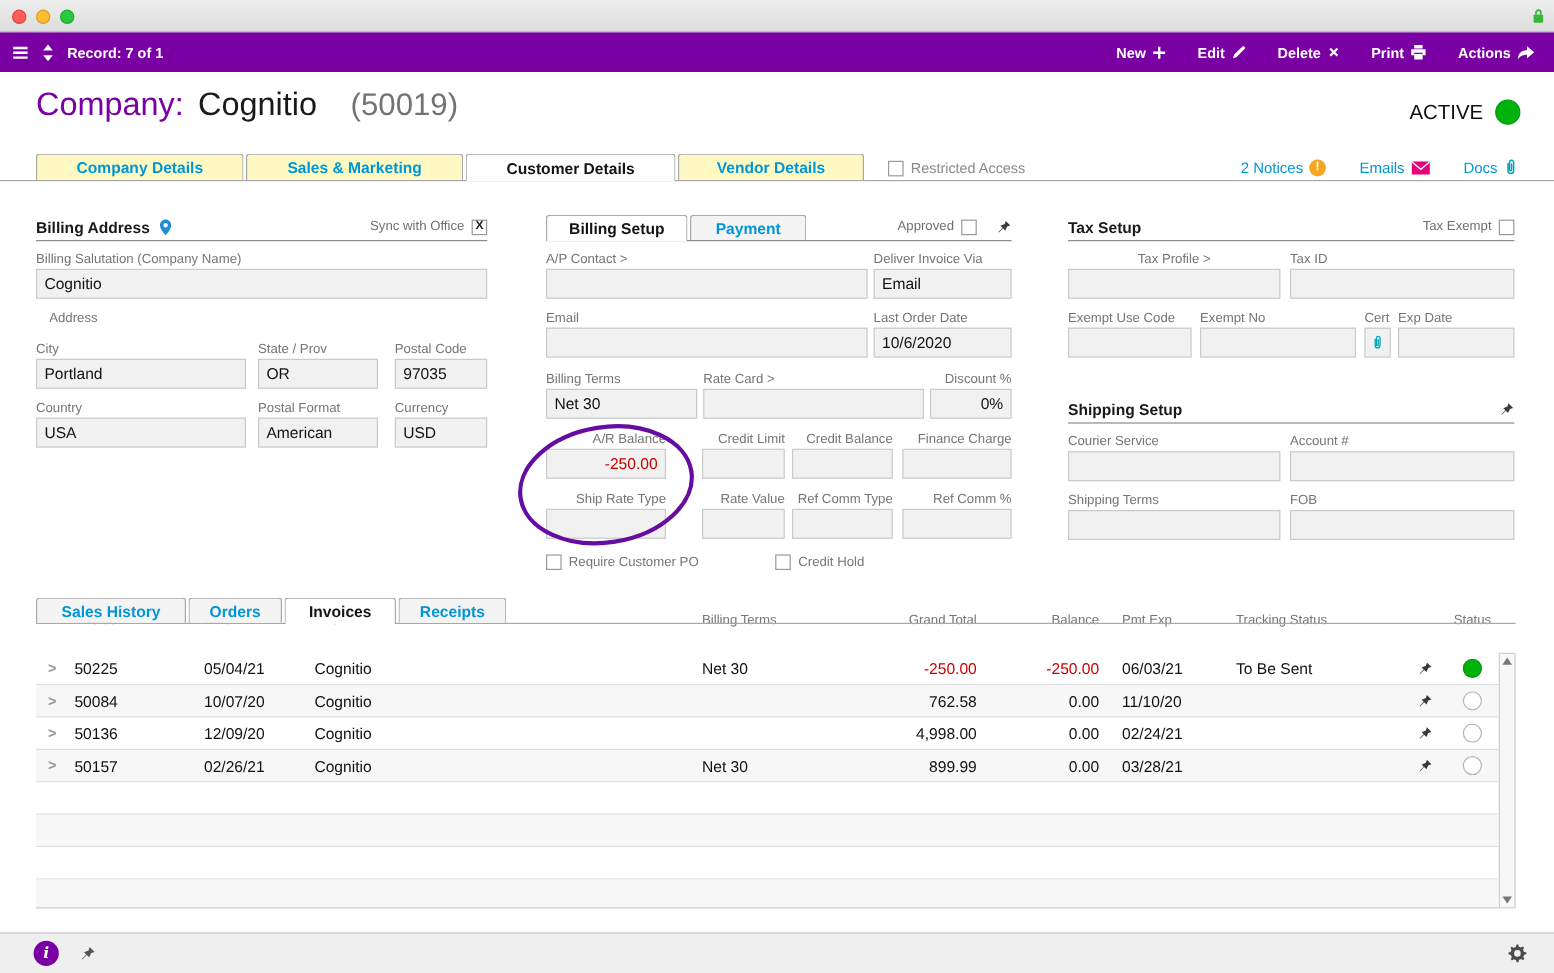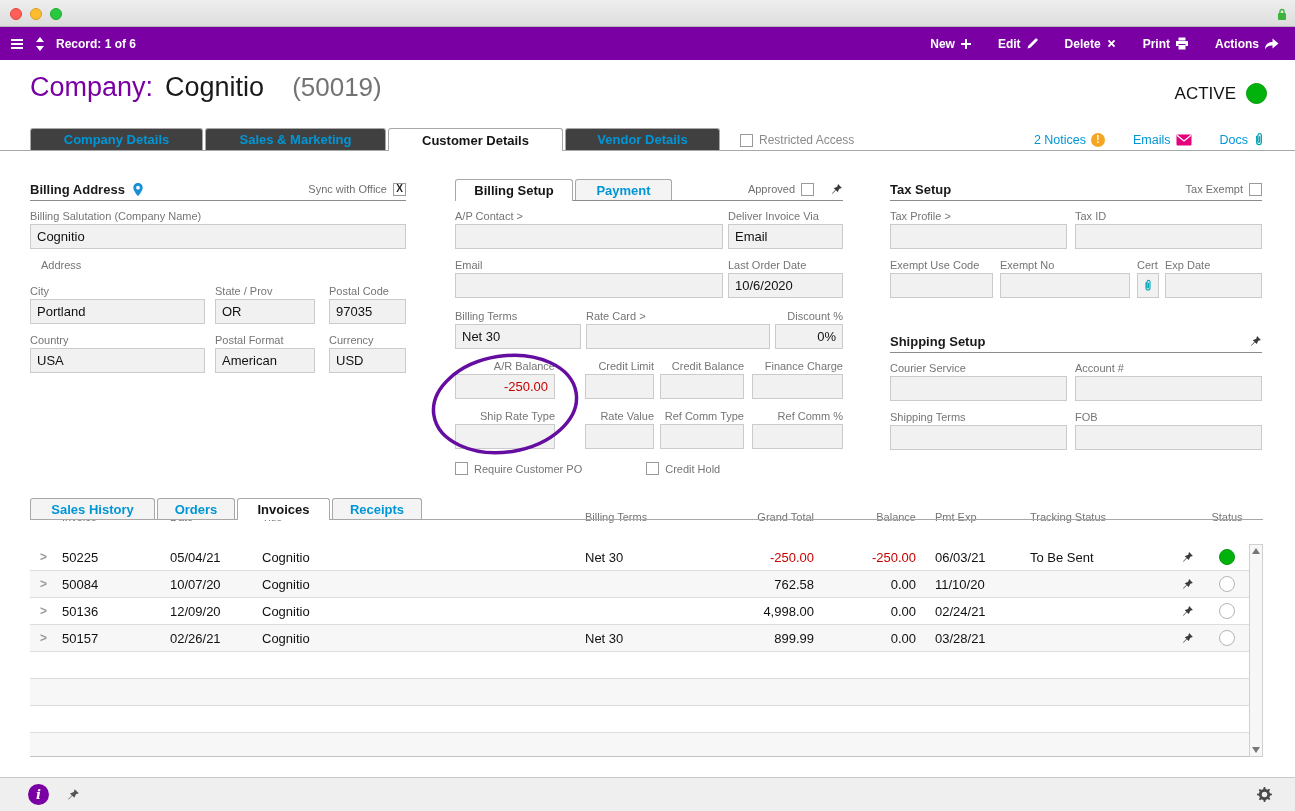--- a/index.html
+++ b/index.html
@@ -32,21 +32,21 @@
   .pt-name { font-size:27px; color:#1A1A1A; margin-left:12px; }
   .pt-num { font-size:26px; color:#737373; margin-left:28px; }
   .status-wrap { position:absolute; right:28px; top:83px; display:flex; align-items:center; gap:10px; }
   .status-text { font-size:17px; color:#111; }
   .status-dot { width:21px; height:21px; border-radius:50%; background:#00B20B; border:1px solid #009A09; }
 
   
   .tab-line { position:absolute; left:0; right:0; top:150px; height:1px; background:#A8A8A8; z-index:1; }
   .main-tabs { position:absolute; left:30px; top:128px; display:flex; gap:2px; z-index:2; }
   .tab { height:22px; border:1px solid #A8A8A8; border-bottom:none; border-radius:3px 3px 0 0;
-    background:#404040; display:flex; align-items:center; justify-content:center;
+    background:#fef9c3; display:flex; align-items:center; justify-content:center;
     font-size:13px; font-weight:bold; color:#0096D6; }
   .tab.active { background:#fff; color:#141414; height:23px; }
   .restricted { position:absolute; left:740px; top:133px; display:flex; align-items:center; gap:6px;
     z-index:2; font-size:12px; color:#8A8A8A; }
   .top-links { position:absolute; right:30px; top:132px; display:flex; gap:28px; z-index:2; align-items:center; }
   .top-link { display:flex; align-items:center; gap:5px; font-size:12.5px; color:#0096D6; }
   .notice-dot { width:14px; height:14px; border-radius:50%; background:#F5A623; color:#fff;
     font-size:10px; font-weight:bold; display:flex; align-items:center; justify-content:center; }
   .notice-dot::after { content:"!"; }
 
@@ -141,21 +141,21 @@
       <svg width="14" height="12" viewBox="0 0 14 12">
           <path d="M1 1h12v2H1zM1 5h12v2H1zM1 9h12v2H1z" fill="#fff"></path>
         </svg>
     </span>
     <span style="display:flex;">
       <svg width="10" height="16" viewBox="0 0 10 16">
           <path d="M5 1 L9 6 H1 Z" fill="#fff"></path>
           <path d="M5 15 L1 10 H9 Z" fill="#fff"></path>
         </svg>
     </span>
-    <span class="record-text">Record: 1 of 6</span>
+    <span class="record-text">Record: 7 of 1</span>
   </div>
   <div class="tool-right">
     <span class="tool-btn">
       <span>New</span>
       <svg width="12" height="12" viewBox="0 0 12 12">
           <path d="M5 1h2v4h4v2H7v4H5V7H1V5h4z" fill="#fff"></path>
         </svg>
     </span>
     <span class="tool-btn">
       <span>Edit</span>
@@ -358,21 +358,21 @@
 <div class="col col-right">
   <div class="sect-head">
     <span class="sect-title">Tax Setup</span>
     <span class="sect-right">
       <span>Tax Exempt</span>
       <span class="cb"></span>
     </span>
   </div>
 
   <div class="lrow">
-    <span class="flabel" style="width:177px;">Tax Profile &gt;</span>
+    <span class="flabel" style="width:177px;text-align:center;">Tax Profile &gt;</span>
     <span class="flabel" style="width:187px;margin-left:8px;">Tax ID</span>
   </div>
   <div class="frow">
     <div class="field" style="width:177px;"></div>
     <div class="field" style="width:187px;margin-left:8px;"></div>
   </div>
 
   <div class="lrow" style="margin-top:10px;">
     <span class="flabel" style="width:103px;">Exempt Use Code</span>
     <span class="flabel" style="width:130px;margin-left:7px;">Exempt No</span>

